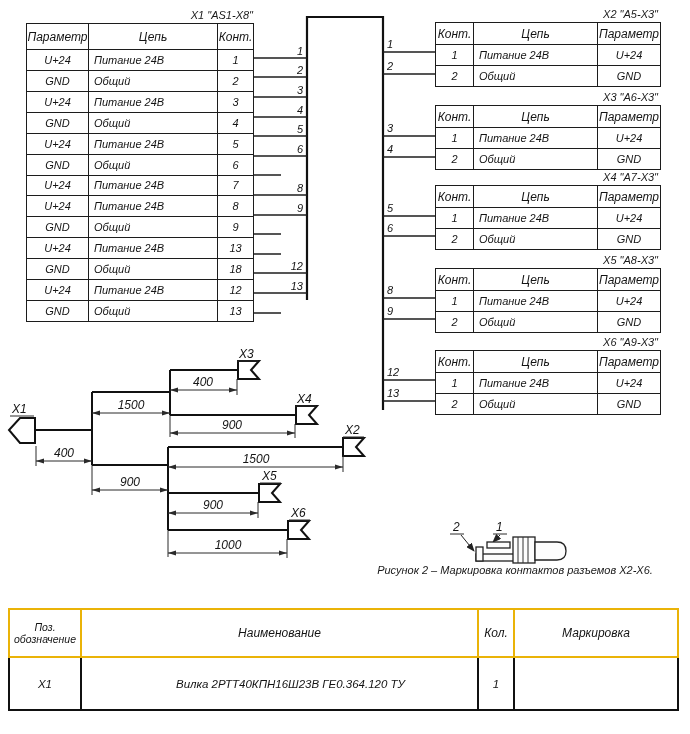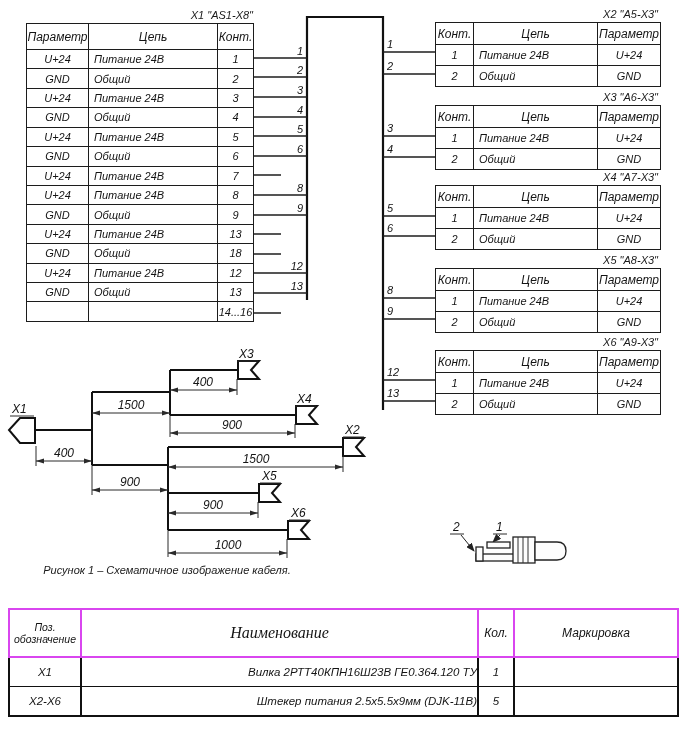--- a/index.html
+++ b/index.html
@@ -11,24 +11,24 @@
         padding:0;font-size:11px;color:#141414;overflow:hidden;white-space:nowrap;}
   .x1t{left:26px;top:23px;width:227px;height:299px;}
   .x1t th{height:25px;font-size:12px;}
   .rt{left:435px;width:225px;height:62px;}
   .rt th{height:21px;font-size:12px;}
   .rt td{height:20px;}
   .rt td:nth-child(2),.x1t td:nth-child(2){text-align:left;padding-left:5px;}
   .tbl-title{position:absolute;width:227px;text-align:right;font-size:11px;z-index:2;padding-right:2px;}
   .rt-title{position:absolute;left:435px;width:223px;text-align:right;font-size:11px;z-index:2;}
   .parts{left:8px;top:608px;width:669px;height:103px;border:2px solid #111;}
-  .parts th{height:46px;font-size:12px;border:2px solid #d946ef;}
+  .parts th{height:46px;font-size:12px;border:2px solid #eab308;}
   .parts td{height:28px;font-size:11.5px;border:1px solid #111;border-left:2px solid #111;border-right:2px solid #111;}
   .parts th.pos{white-space:pre-line;font-size:10.5px;line-height:1.15;}
-  .parts td:nth-child(2){text-align:right;padding-left:22px;}
+  .parts td:nth-child(2){text-align:center;padding-left:22px;}
   .caption{position:absolute;font-size:11px;text-align:center;z-index:2;}
   .wire{stroke:#1c1c1c;stroke-width:1.5;}
   .bus{stroke:#111;stroke-width:2.2;fill:none;}
   .fig{stroke:#111;stroke-width:2;fill:none;}
   .flag{stroke:#111;stroke-width:2;fill:#fff;}
   .dim{stroke:#2a2a2a;stroke-width:1;}
   .ext{stroke:#2a2a2a;stroke-width:1;}
   .arr{fill:#2a2a2a;stroke:none;}
   .wl{font:italic 11px "Liberation Sans",sans-serif;fill:#141414;}
   .dtxt{font:italic 12px "Liberation Sans",sans-serif;fill:#141414;}
@@ -292,25 +292,20 @@
         <tr>
           <td>U+24</td>
           <td>Питание 24В</td>
           <td>12</td>
         </tr>
         <tr>
           <td>GND</td>
           <td>Общий</td>
           <td>13</td>
         </tr>
-        <tr>
-          <td></td>
-          <td></td>
-          <td>14...16</td>
-        </tr>
       </tbody>
   </table>
 
   <div class="rt-title" style="top:8px;">X2 "A5-X3"</div>
   <table class="rt" style="top:22px;">
     <colgroup>
         <col style="width:38px">
         <col style="width:124px">
         <col style="width:63px">
       </colgroup>
@@ -440,47 +435,41 @@
           <td>U+24</td>
         </tr>
         <tr>
           <td>2</td>
           <td>Общий</td>
           <td>GND</td>
         </tr>
       </tbody>
   </table>
 
-  <div class="caption" style="left:37px;top:564px;width:260px;">Рисунок 1 – Схематичное изображение кабеля.</div>
+  <div class="caption" style="left:355px;top:564px;width:320px;">Рисунок 2 – Маркировка контактов разъемов X2-X6.</div>
 
   <table class="parts">
     <colgroup>
         <col style="width:72px">
         <col style="width:397px">
         <col style="width:36px">
         <col style="width:164px">
       </colgroup>
     <thead>
         <tr>
       <th class="pos">Поз.
 обозначение</th>
-      <th style="font-size:16px;font-family:Liberation Serif, serif;">Наименование</th>
+      <th style="font-size:12px;">Наименование</th>
       <th>Кол.</th>
       <th>Маркировка</th>
     </tr>
       </thead>
     <tbody>
         <tr>
           <td>X1</td>
           <td>Вилка 2РТТ40КПН16Ш23В ГЕ0.364.120 ТУ</td>
           <td>1</td>
           <td></td>
         </tr>
-        <tr>
-          <td>X2-X6</td>
-          <td>Штекер питания 2.5х5.5х9мм (DJK-11B)</td>
-          <td>5</td>
-          <td></td>
-        </tr>
       </tbody>
   </table>
 
 </div>
 
 </body></html>

